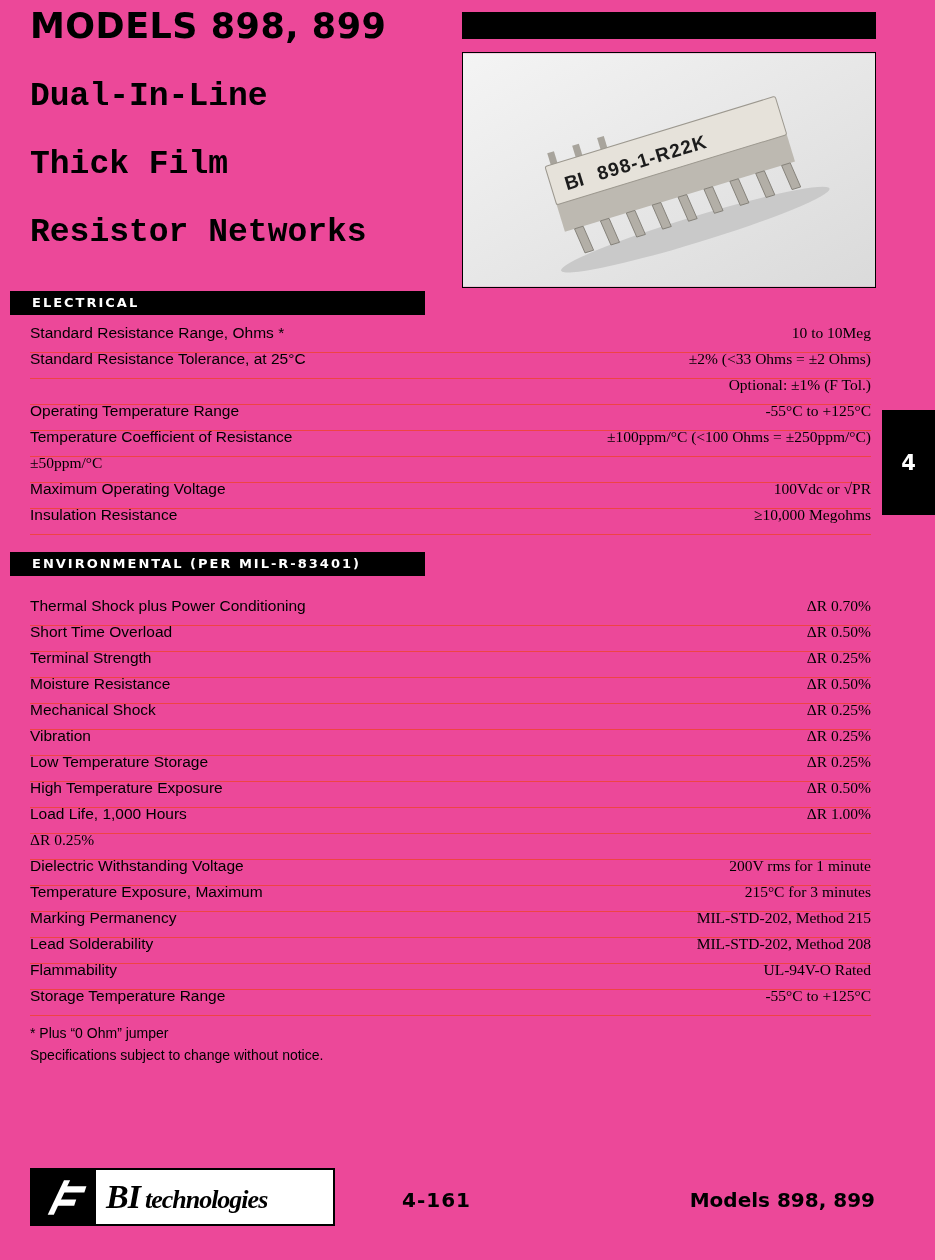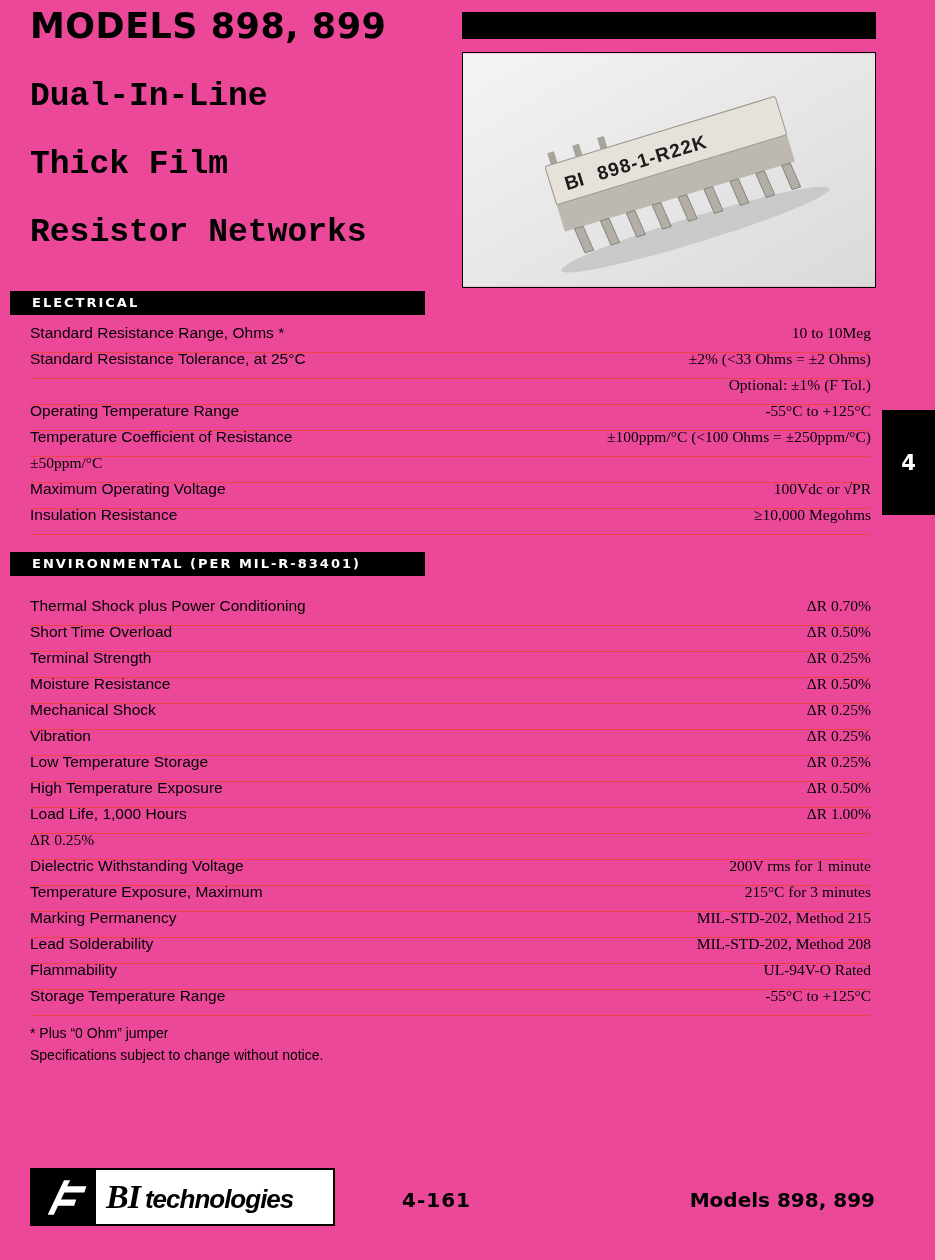--- a/index.html
+++ b/index.html
@@ -60,21 +60,21 @@
 
   
   .logo-box {
     position:absolute; left:30px; top:1168px; width:305px; height:58px;
     border:2.5px solid #000; display:flex; align-items:center; background:#fff;
   }
   .logo-mark { width:64px; height:100%; background:#000; flex:0 0 auto; }
   .logo-mark svg { display:block; width:100%; height:100%; }
   .brand { margin-left:10px; font-style:italic; font-weight:700; white-space:nowrap; display:flex; align-items:baseline; }
   .brand-bi   { font-family:"Liberation Serif", serif; font-size:34px; letter-spacing:-1px; }
-  .brand-rest { font-family:Liberation Sans, sans-serif; font-size:26px; margin-left:5px; letter-spacing:-1px; }
+  .brand-rest { font-family:Liberation Serif, serif; font-size:26px; margin-left:5px; letter-spacing:-1px; }
   .page-number {
     position:absolute; left:402px; top:1188px;
     font-family:"DejaVu Sans", sans-serif; font-weight:700; font-size:20px; letter-spacing:1px;
   }
   .doc-ref {
     position:absolute; right:60px; top:1188px;
     font-family:"DejaVu Sans", sans-serif; font-weight:700; font-size:20px;
   }
 </style>
 </head>

